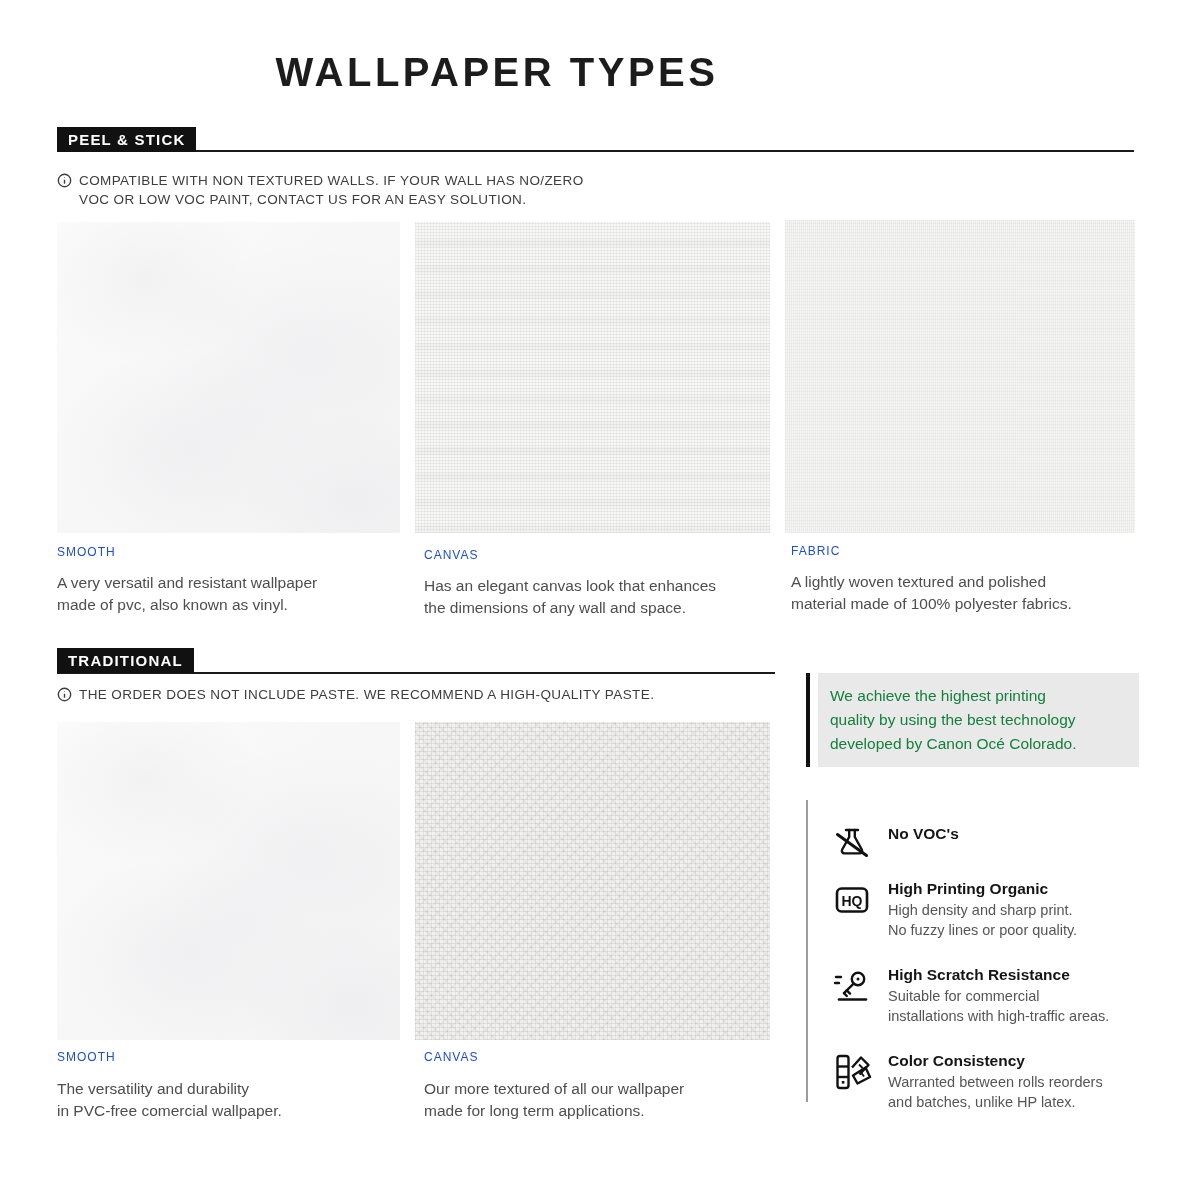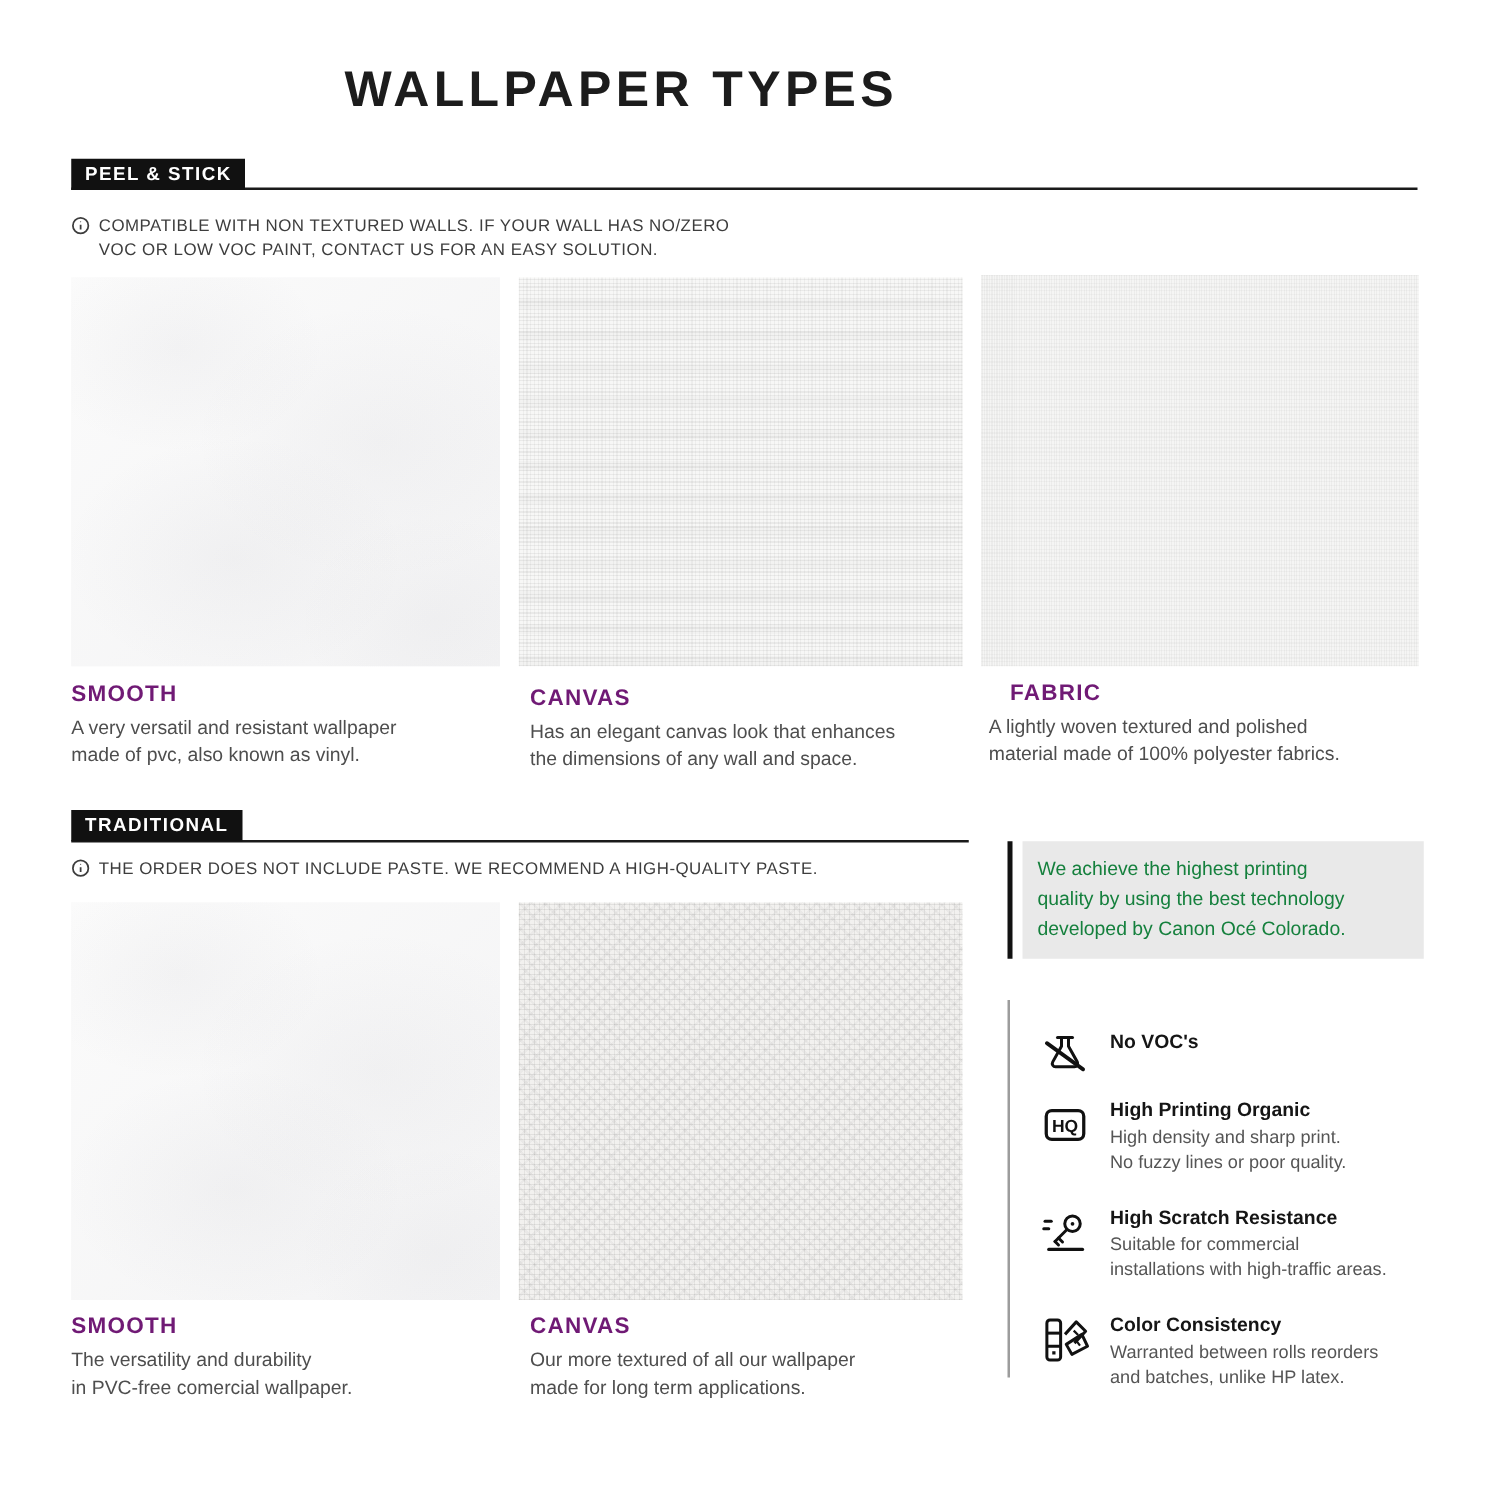--- a/index.html
+++ b/index.html
@@ -44,24 +44,24 @@
     repeating-linear-gradient(0deg, rgba(0,0,0,.018) 0 8px, transparent 8px 26px);}
   .tex-fabric{background-color:#f5f5f4;background-image:
     repeating-linear-gradient(90deg, rgba(0,0,0,.035) 0 1px, transparent 1px 2px),
     repeating-linear-gradient(0deg, rgba(0,0,0,.028) 0 1px, transparent 1px 3px);}
   .tex-canvas-rough{background-color:#f2f1ef;background-image:
     repeating-linear-gradient(0deg, rgba(0,0,0,.07) 0 1px, transparent 1px 4px),
     repeating-linear-gradient(90deg, rgba(0,0,0,.06) 0 1px, transparent 1px 4px),
     repeating-linear-gradient(45deg, rgba(0,0,0,.035) 0 2px, transparent 2px 7px),
     repeating-linear-gradient(-45deg, rgba(0,0,0,.03) 0 2px, transparent 2px 9px);}
 
-  .sw-label{position:absolute;font-size:18px;font-weight:bold;letter-spacing:1px;color:#701a75;}
+  .sw-label{position:absolute;font-size:12px;font-weight:normal;letter-spacing:1px;color:#1d4ed8;}
   .lbl1{left:57px;top:545px;}
   .lbl2{left:424px;top:548px;}
-  .lbl3{left:791px;top:544px;margin-left:17px;}
+  .lbl3{left:791px;top:544px;}
   .lbl4{left:57px;top:1050px;}
   .lbl5{left:424px;top:1050px;}
 
   .sw-desc{position:absolute;font-size:15.5px;color:#4e4e4e;line-height:21.5px;}
   .dsc1{left:57px;top:572px;}
   .dsc2{left:424px;top:575px;}
   .dsc3{left:791px;top:571px;}
   .dsc4{left:57px;top:1078px;}
   .dsc5{left:424px;top:1078px;}
 

